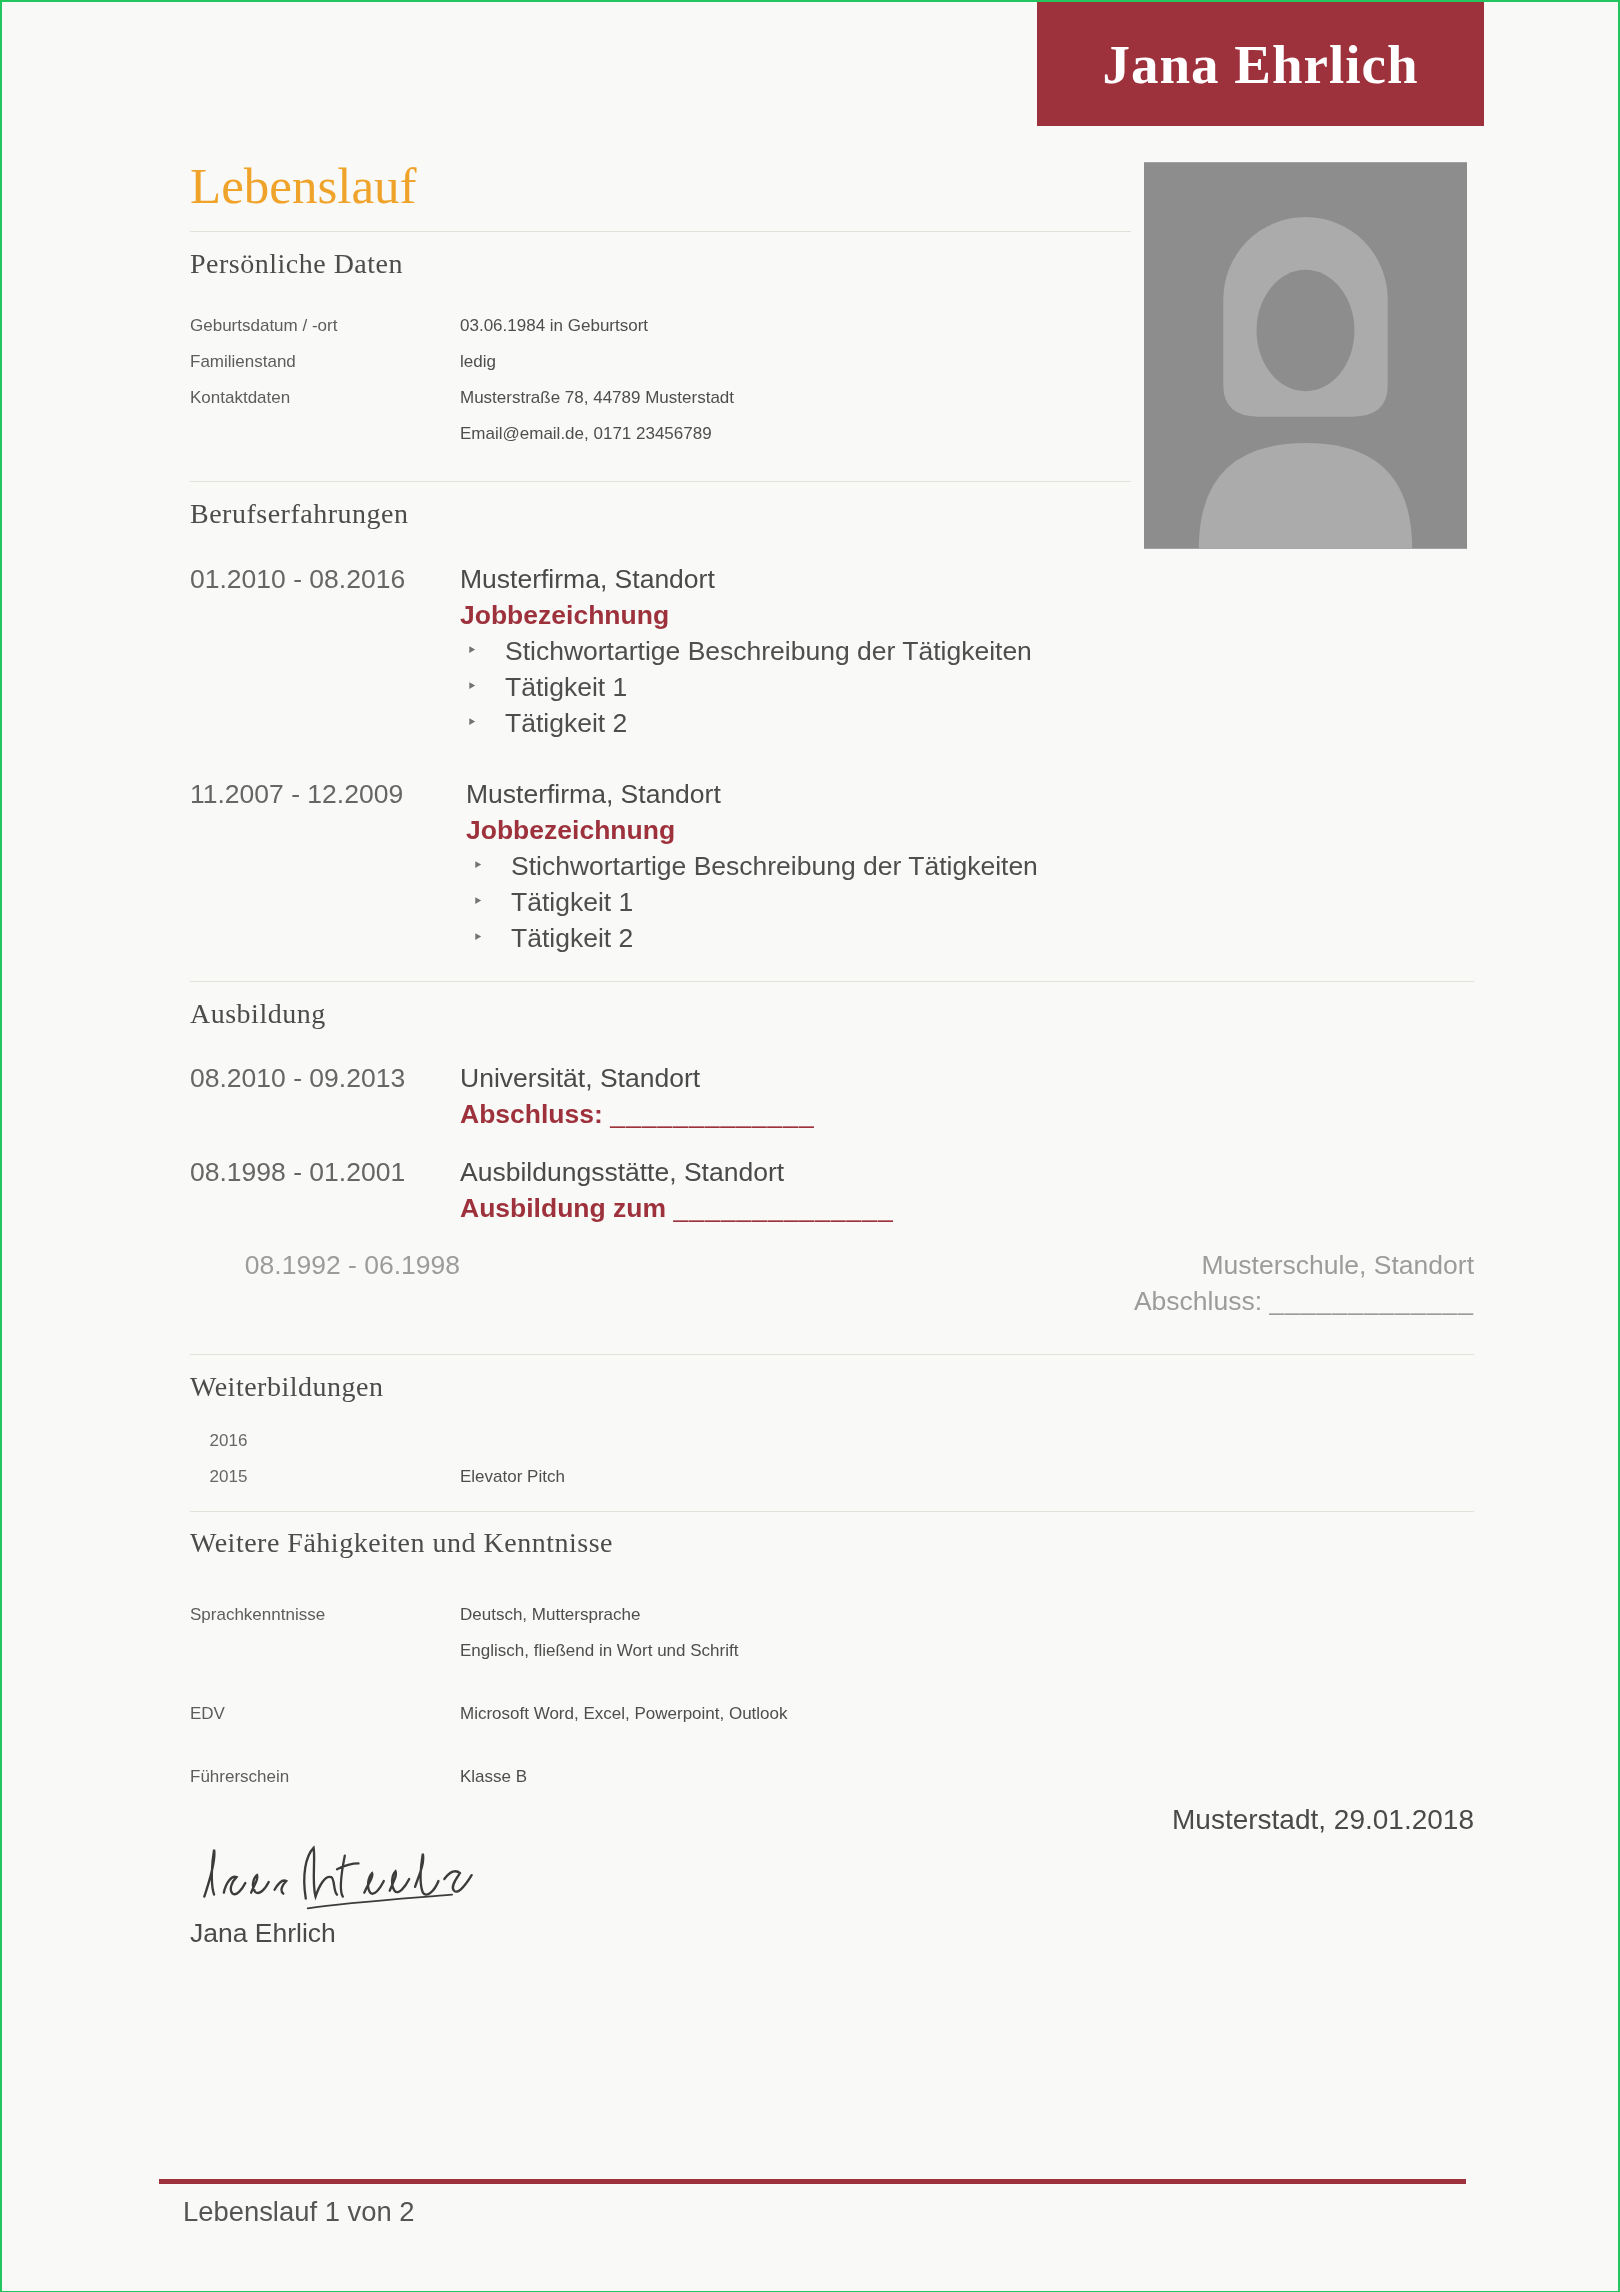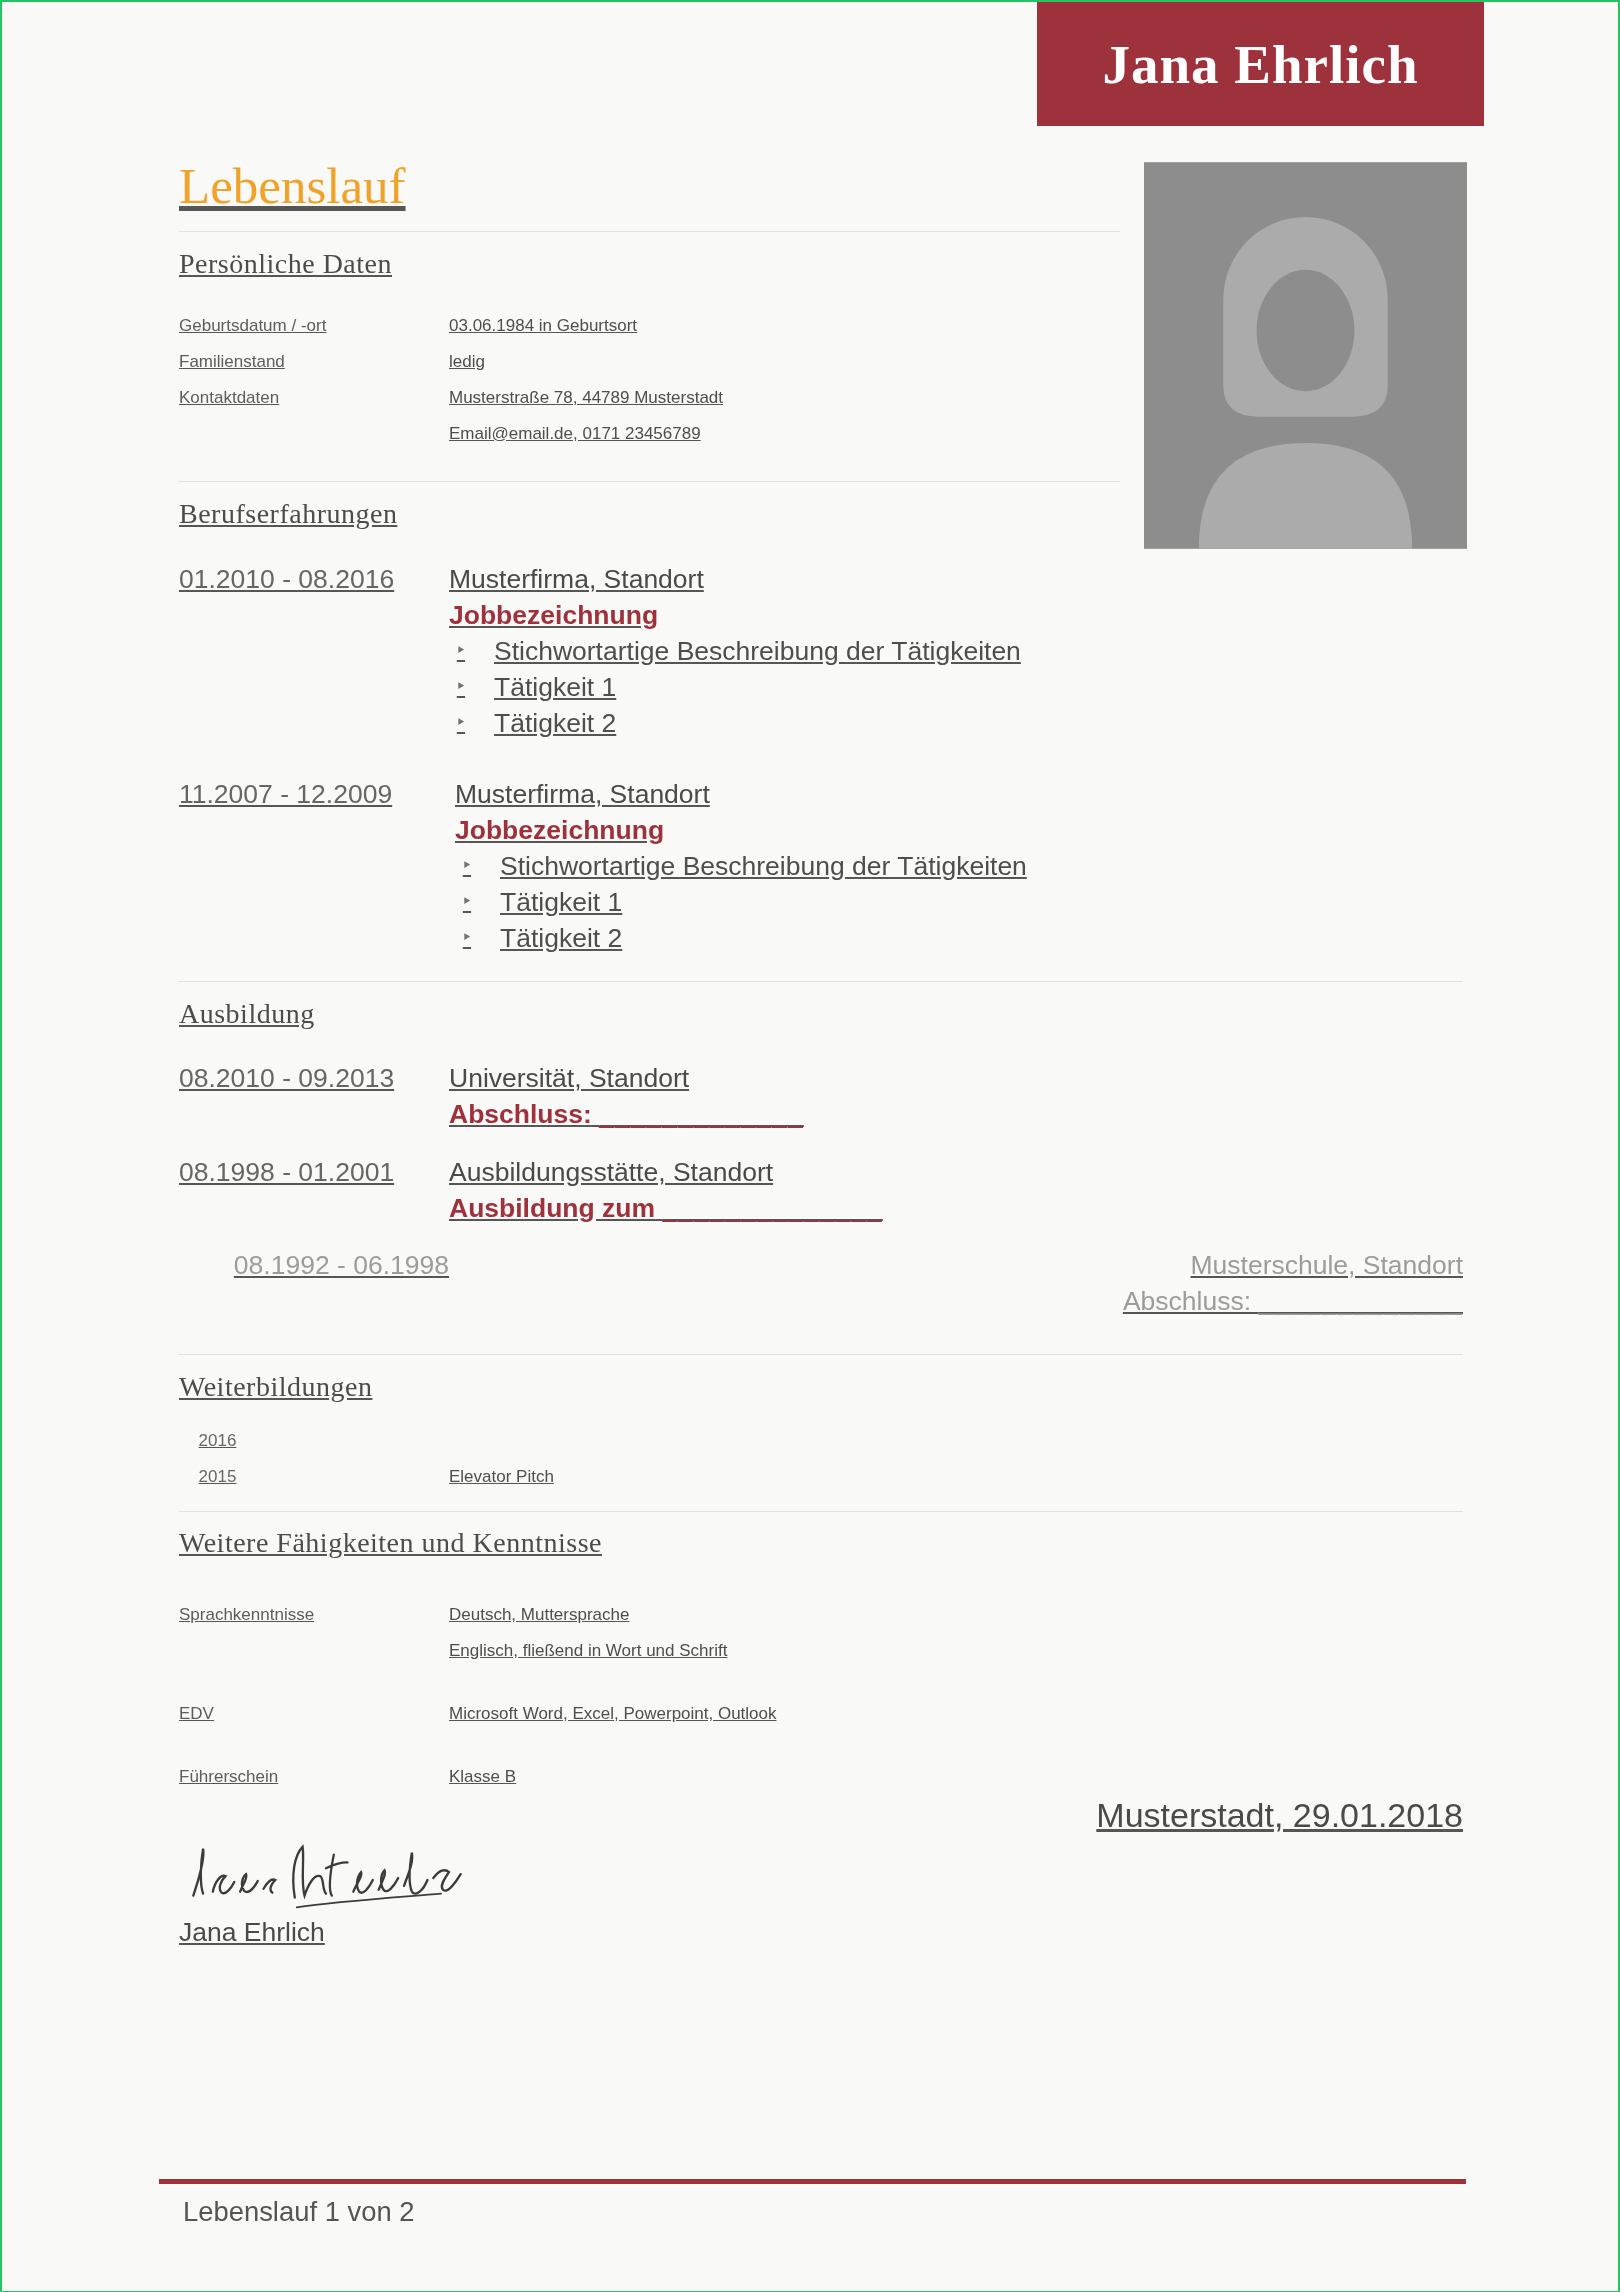--- a/index.html
+++ b/index.html
@@ -20,21 +20,21 @@
     background:#9e323c;
     display:flex;align-items:center;justify-content:center;
   }
   .banner .name{
     font-family:"Liberation Serif", serif;
     font-weight:bold;font-size:55px;color:#ffffff;letter-spacing:1px;
   }
   
   .photo{position:absolute;left:1142px;top:160px;width:323px;height:387px;}
   
-  .main{position:absolute;left:177px;top:155px;width:1284px;text-decoration:underline;}
+  .main{position:absolute;left:188px;top:155px;width:1284px;}
   h1.doc-title{
     margin:0;font-family:"Liberation Serif", serif;font-weight:400;
     font-size:51px;line-height:1.15;color:#f0a32a;
   }
   .hairline{height:0;border-top:1px solid #e2e2db;margin-top:15.7px;}
   .hairline.narrow{width:941px;}
   h2.section{
     margin:13.7px 0 0 0;font-family:"Liberation Serif", serif;font-weight:400;
     font-size:28px;line-height:1.3;color:#4c4c4c;letter-spacing:0.5px;
   }
@@ -50,21 +50,21 @@
   .bullet{display:flex;}
   .bullet .arrow{width:45px;padding-left:7.8px;box-sizing:border-box;color:#737373;font-size:22.5px;}
   .bullet .btext{flex:1;color:#4e4e4e;}
   .deg{font-weight:bold;color:#9e323c;}
   .blank{color:#9e323c;letter-spacing:1px;}
   .entry.muted .period,.entry.muted .org,.entry.muted .deg,.entry.muted .blank{
     color:#9c9c9c;font-weight:400;
   }
   .year{padding-left:19.6px;color:#666666;}
   
-  .dateline{margin-top:1px;text-align:right;font-size:34px;color:#4a4a4a;}
+  .dateline{margin-top:9px;text-align:right;font-size:28px;color:#4a4a4a;}
   .sig-block{margin-top:3.9px;}
   .sig-name{font-size:26.5px;color:#4a4a4a;margin-top:-5.9px;}
   
   .footer-rule{position:absolute;left:157px;top:2177px;width:1307px;height:4.9px;background:#9e323c;}
   .footer-text{position:absolute;left:181px;top:2194px;font-size:27.4px;color:#555555;}
 </style>
 </head>
 <body>
 
 <div class="page">

